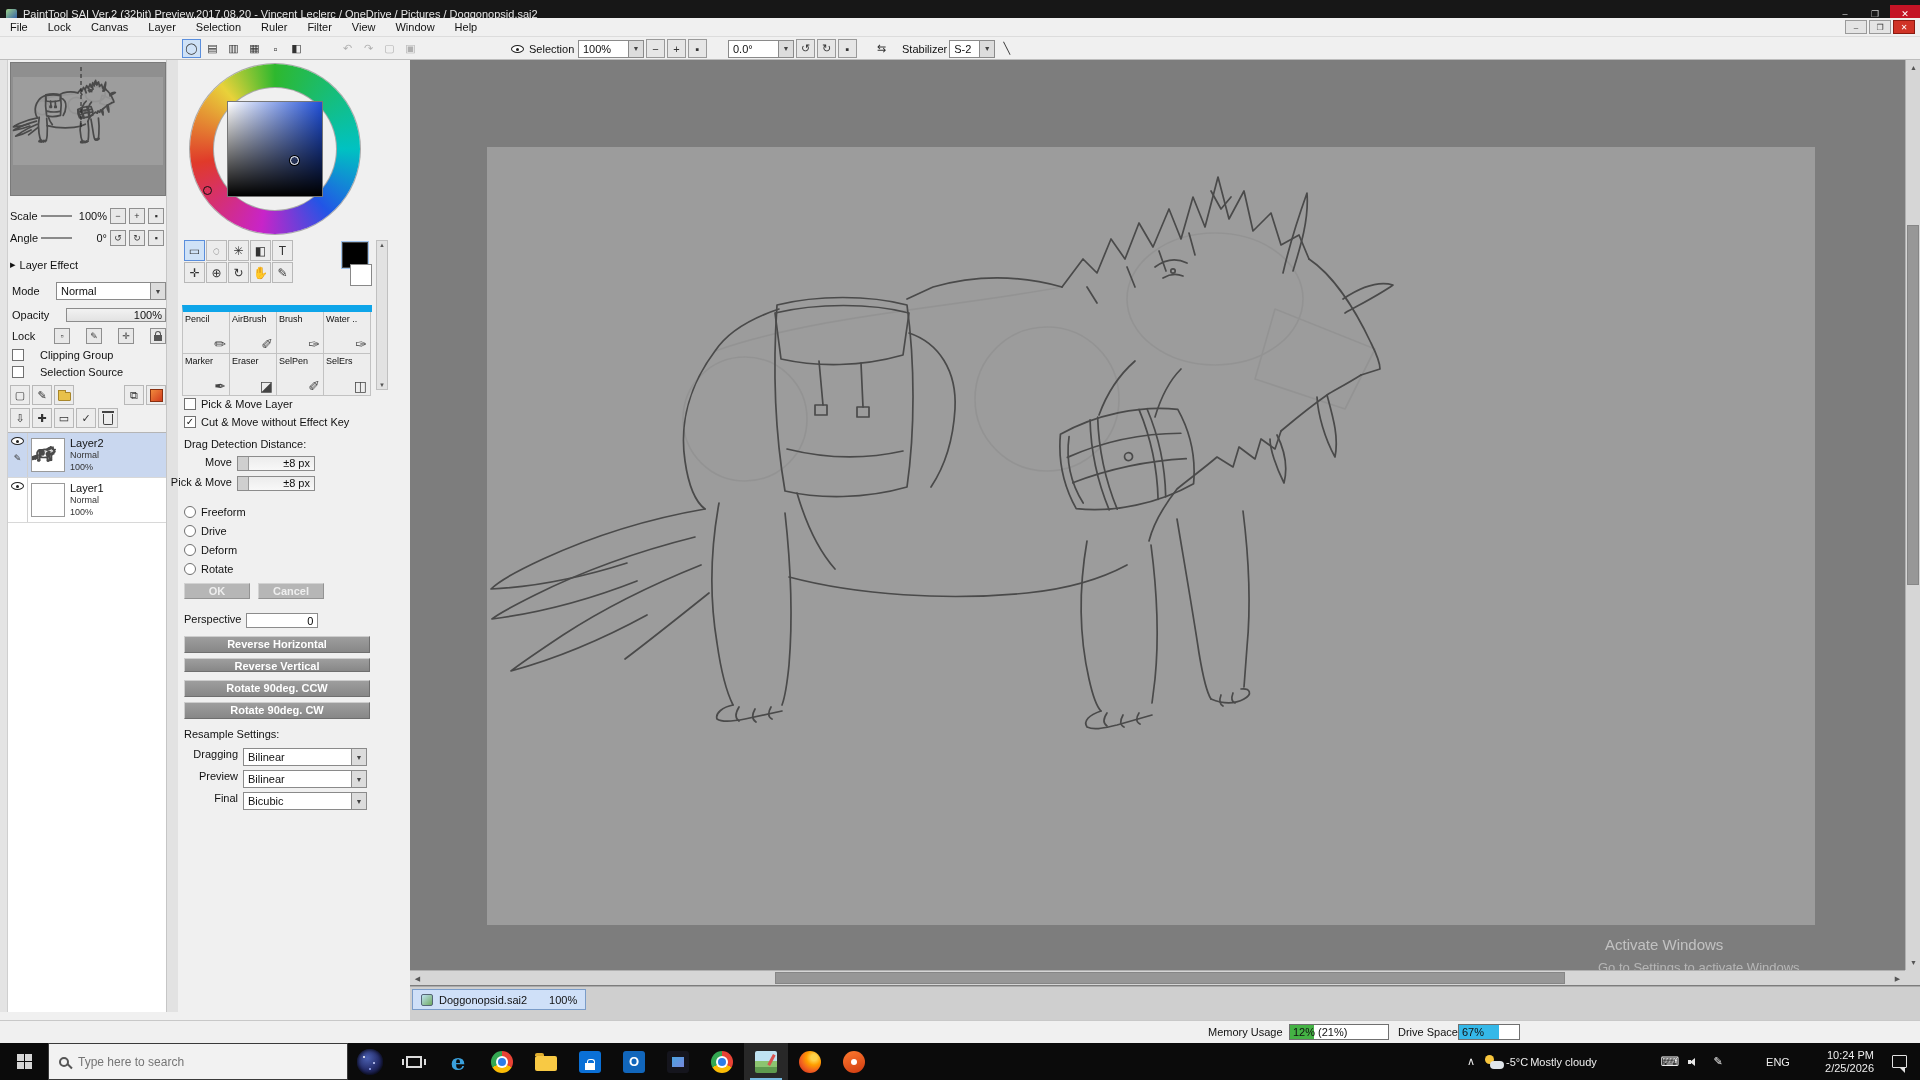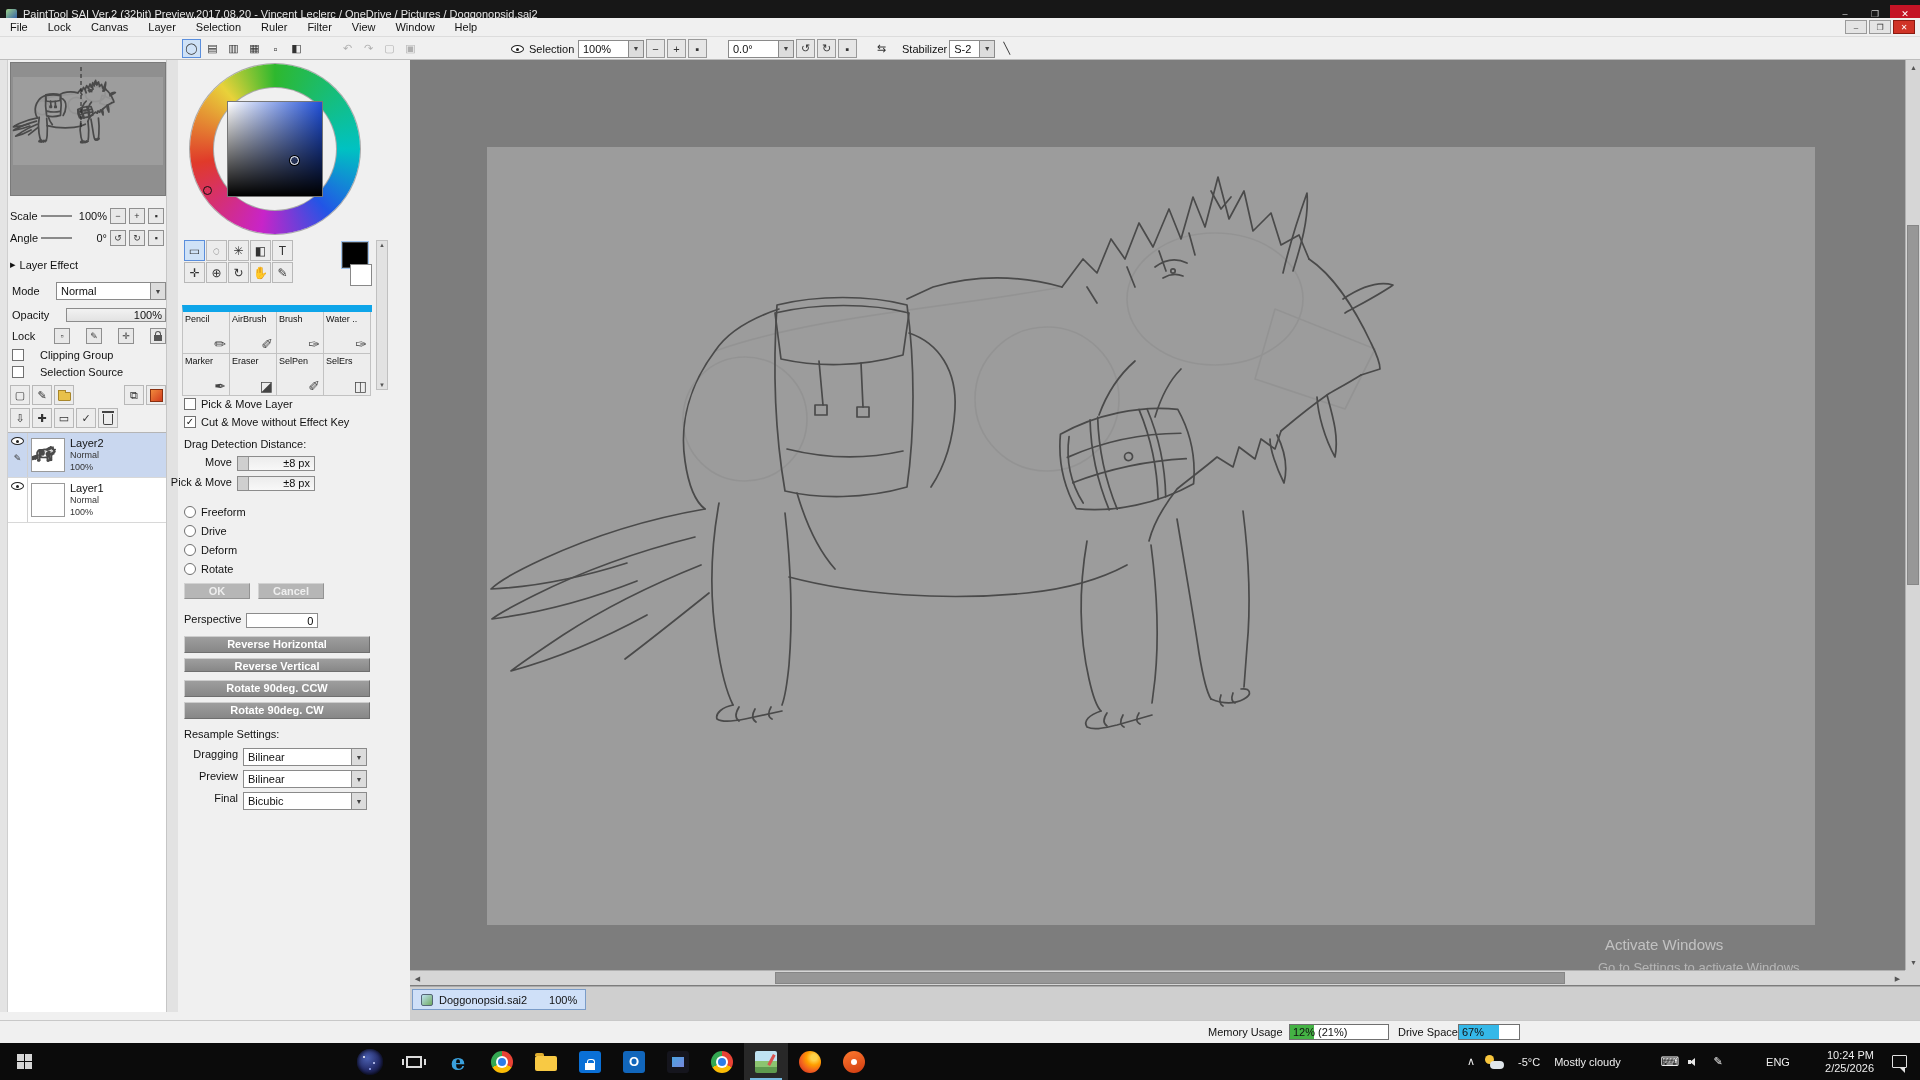--- a/index.html
+++ b/index.html
@@ -601,20 +601,24 @@
 
 <div id="taskbar">
   <div class="slot" style="left:0;width:48px">
     <span class="winlogo">
         <span></span>
         <span></span>
         <span></span>
         <span></span>
       </span>
   </div>
+  <div id="searchbox">
+    <span class="mag"></span>
+    <input readonly="" placeholder="Type here to search" style="">
+  </div>
   <div class="slot" style="left:348px">
     <span class="cortana"></span>
   </div>
   <div class="slot" style="left:392px">
     <span class="taskview"></span>
   </div>
   <div class="slot" style="left:436px">
       <span class="edge-e">e</span>
     </div>
   <div class="slot" style="left:480px">
@@ -645,21 +649,21 @@
   <div class="slot" style="left:788px">
       <span class="firefox"></span>
     </div>
   <div class="slot" style="left:832px">
       <span class="orangeapp"></span>
     </div>
 
   <div class="trayseg" style="left:1460px;width:22px">
     <span>∧</span>
   </div>
-  <div class="trayseg" style="left:1484px;width:172px;gap:14px;justify-content:flex-start">
+  <div class="trayseg" style="left:1484px;width:172px;gap:2px;justify-content:flex-start">
     <span class="wicon"></span>
     <span>-5°C</span>
     <span>Mostly cloudy</span>
   </div>
   <div class="trayseg" style="left:1658px;width:24px">
     <span style="font-size:13px">⌨</span>
   </div>
   <div class="trayseg" style="left:1682px;width:24px">
     <span class="speaker"></span>
   </div>

